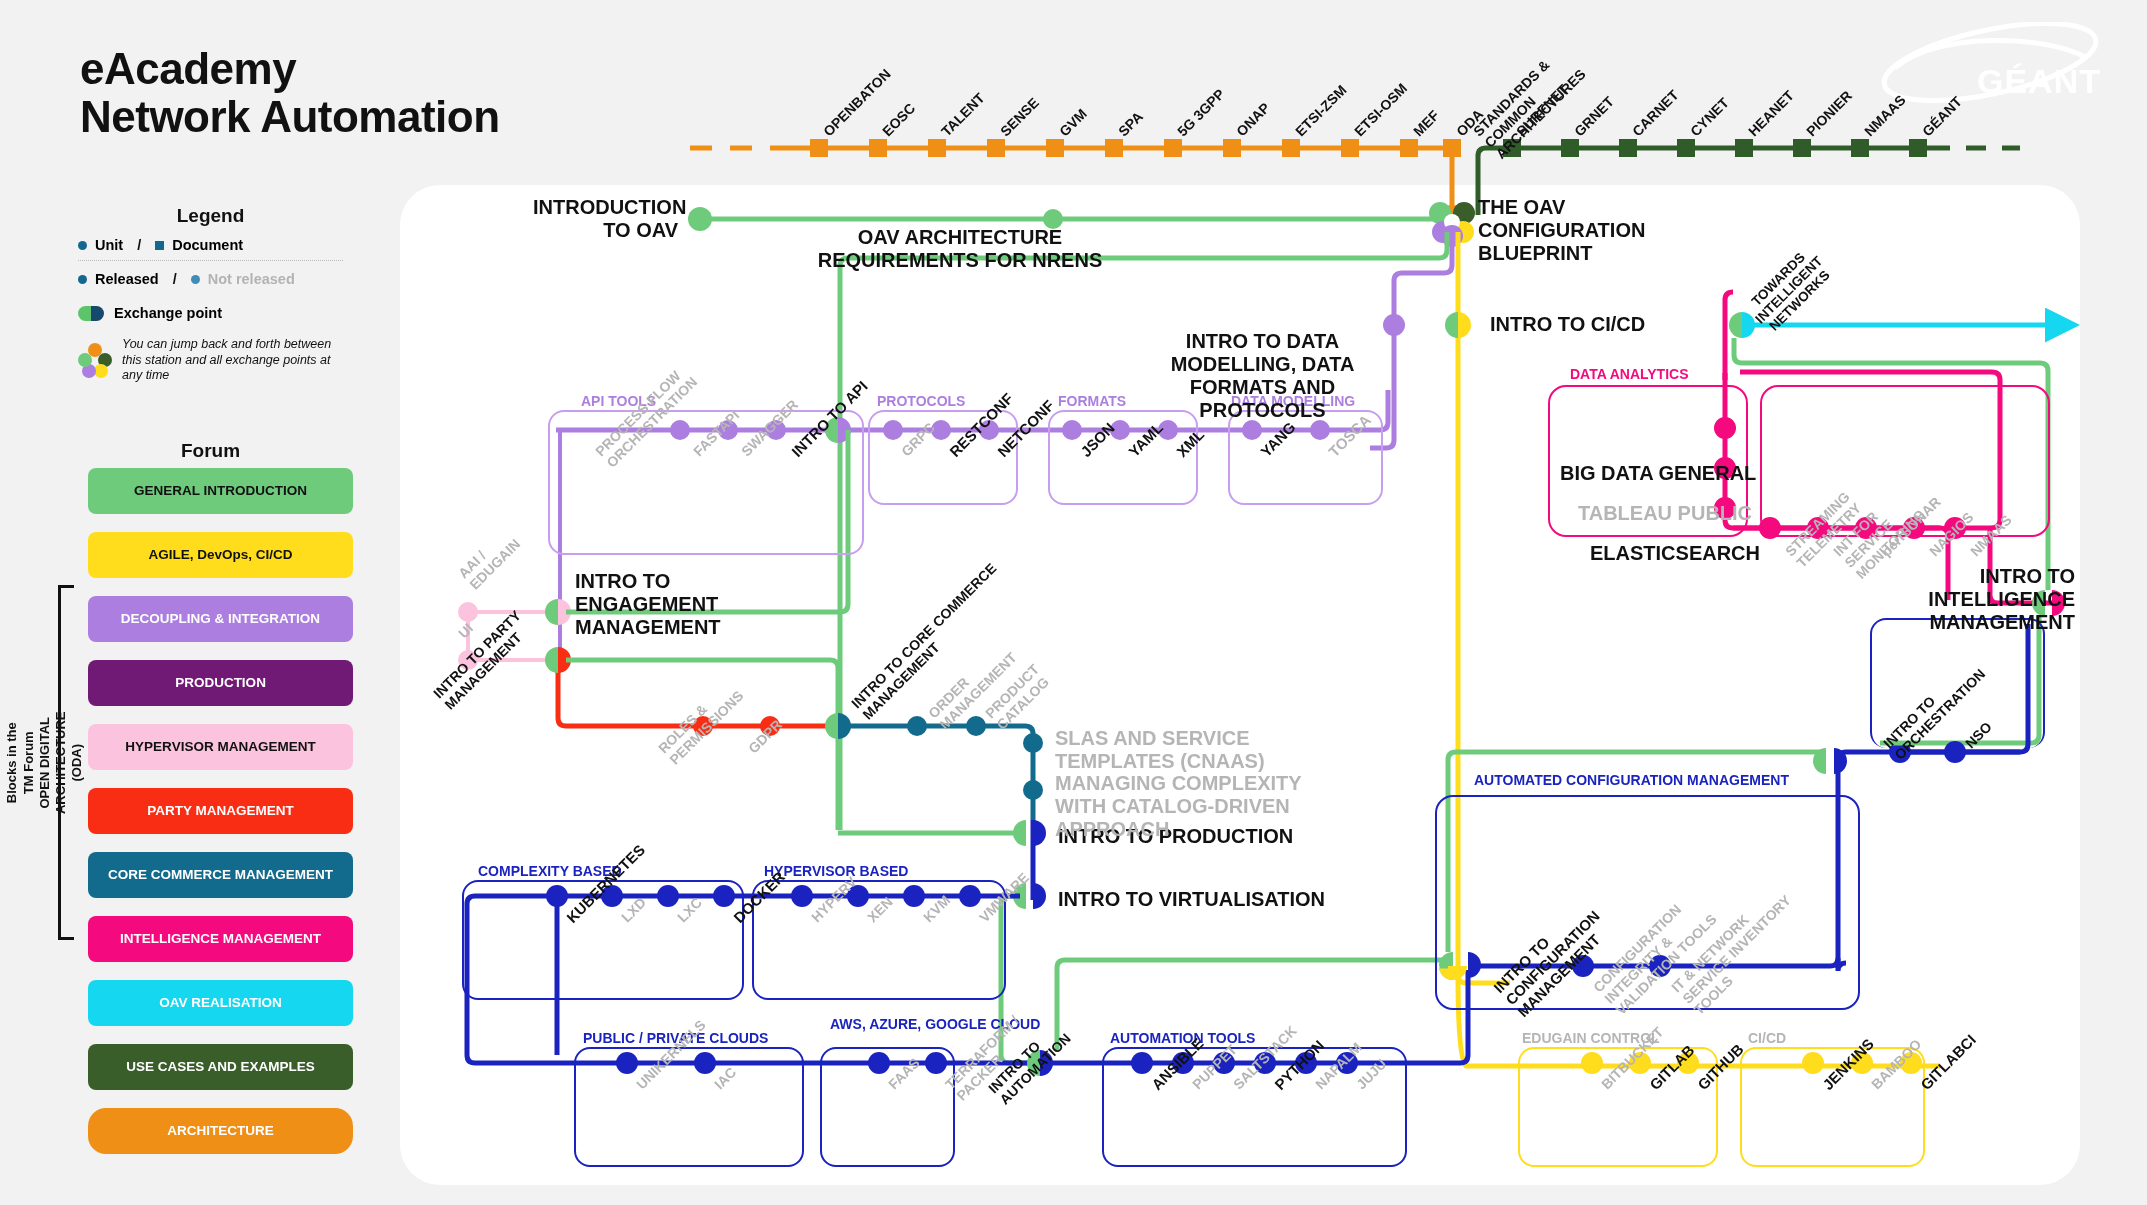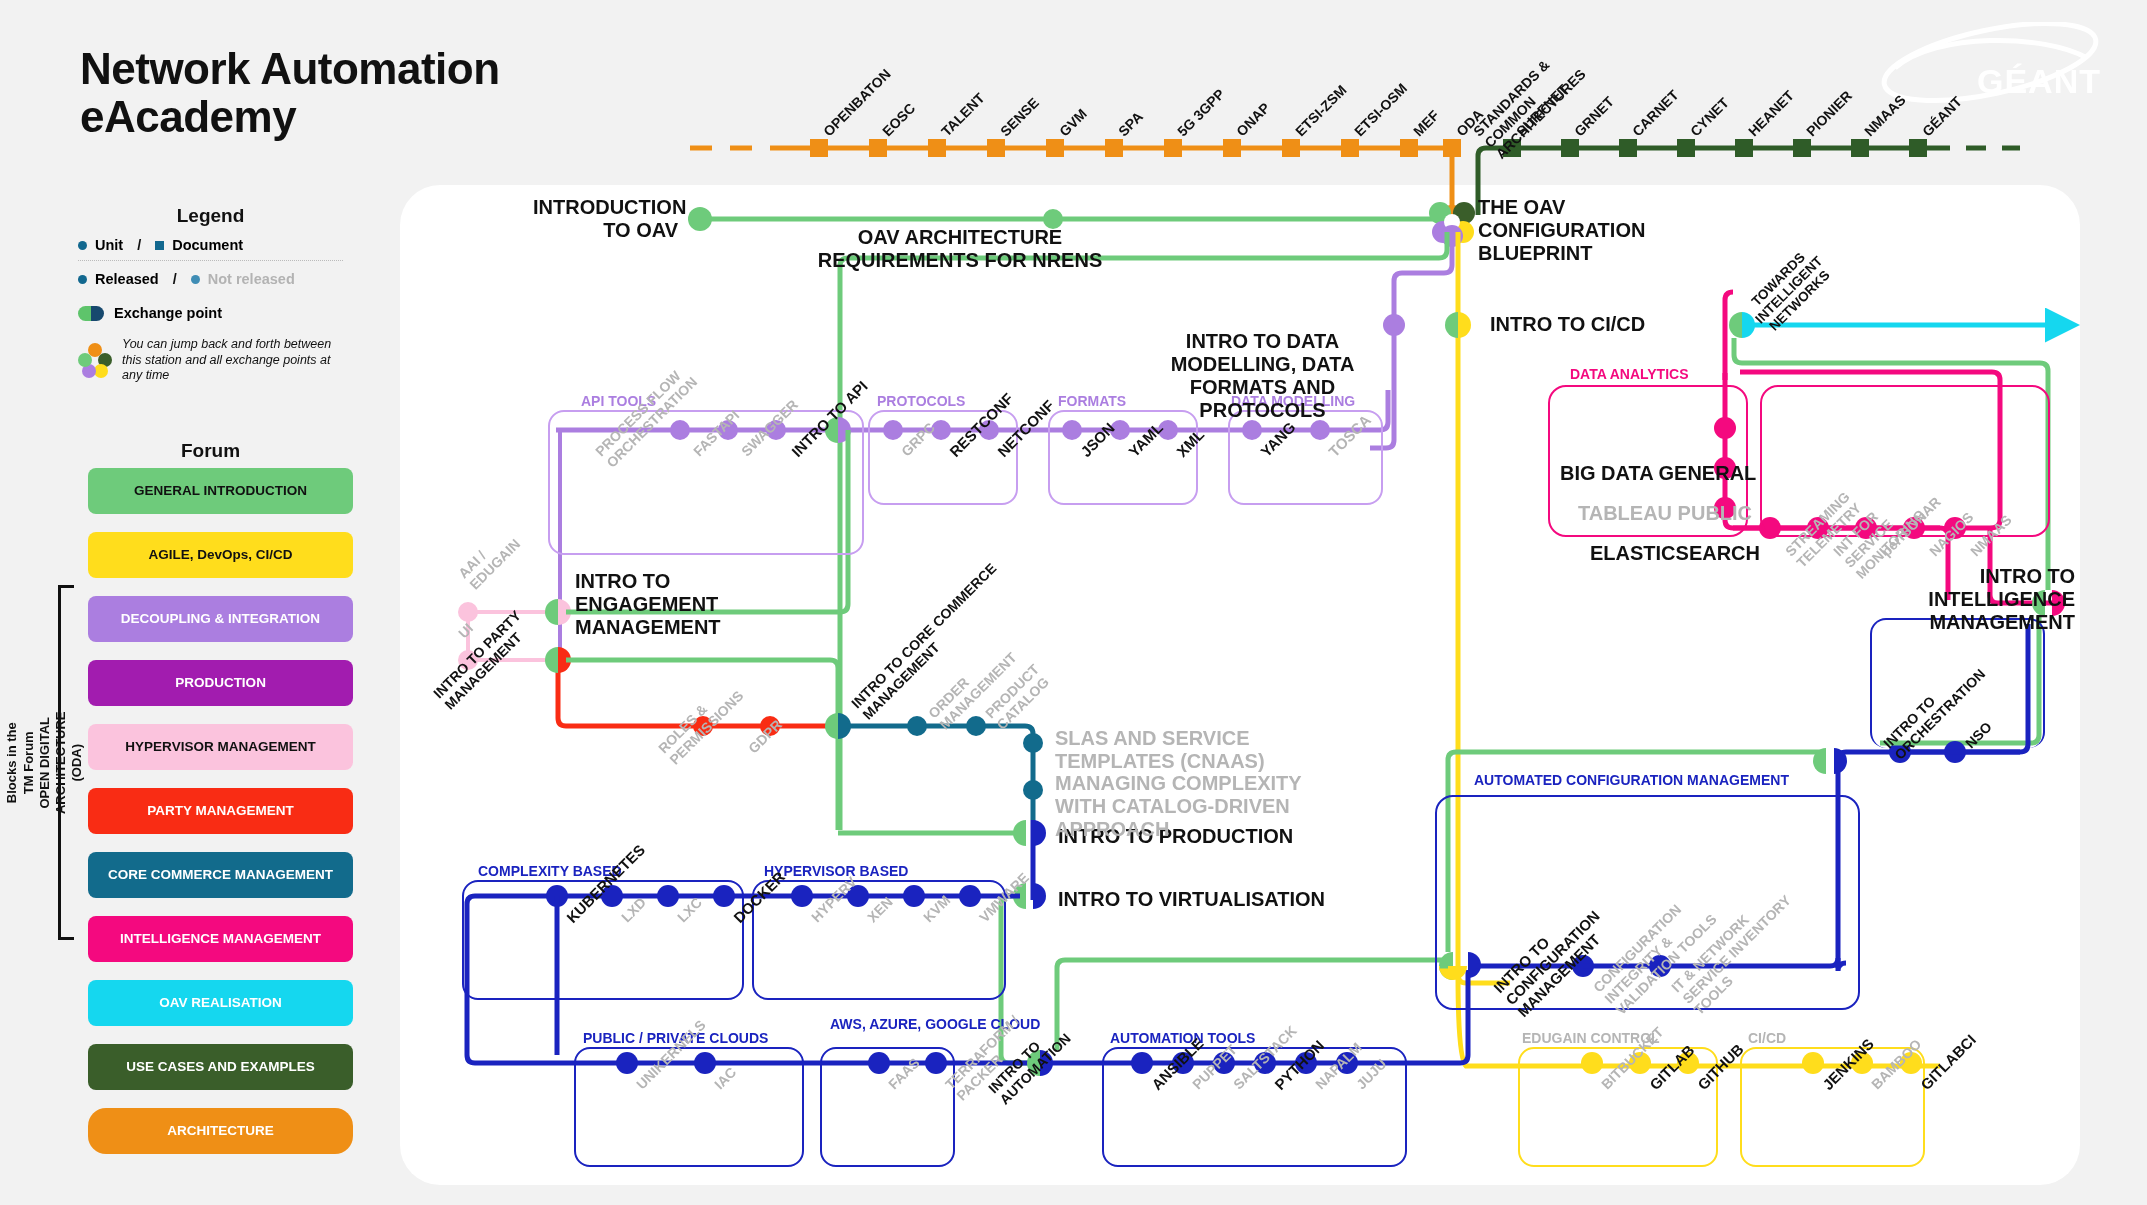--- a/index.html
+++ b/index.html
@@ -77,22 +77,22 @@
   .geant { position:absolute; right:42px; top:22px; width:230px; height:90px; }
   .geant-txt { position:absolute; right:46px; top:62px; font-size:34px; font-weight:bold;
      color:#ffffff; letter-spacing:1px; }
 </style>
 </head>
 <body>
 
 <div id="root">
 
   <div class="title">
+    <div>eAcademy</div>
     <div>Network Automation</div>
-    <div>eAcademy</div>
   </div>
 
   <div class="legend-wrap">
     <div class="legend-title">Legend</div>
     <div class="legend-row">
       <span class="dot-s"></span>
       <span>Unit</span>
       <span class="sep">/</span>
       <span class="sq-s"></span>
       <span>Document</span>
@@ -133,21 +133,21 @@
   <div class="tracks" id="tracks-list">
       <div class="track" style="background: rgb(110, 203, 123); color: rgb(17, 17, 17);">
         <span>GENERAL INTRODUCTION</span>
       </div>
       <div class="track" style="background: rgb(255, 221, 28); color: rgb(17, 17, 17);">
         <span>AGILE, DevOps, CI/CD</span>
       </div>
       <div class="track" style="background: rgb(171, 126, 224); color: rgb(255, 255, 255);">
         <span>DECOUPLING &amp; INTEGRATION</span>
       </div>
-      <div class="track" style="background: #a21caf; color: rgb(255, 255, 255);">
+      <div class="track" style="background: #701a75; color: rgb(255, 255, 255);">
         <span>PRODUCTION</span>
       </div>
       <div class="track" style="background: rgb(251, 195, 221); color: rgb(17, 17, 17);">
         <span>HYPERVISOR MANAGEMENT</span>
       </div>
       <div class="track" style="background: rgb(249, 44, 20); color: rgb(255, 255, 255);">
         <span>PARTY MANAGEMENT</span>
       </div>
       <div class="track" style="background: rgb(18, 107, 140); color: rgb(255, 255, 255);">
         <span>CORE COMMERCE MANAGEMENT</span>

